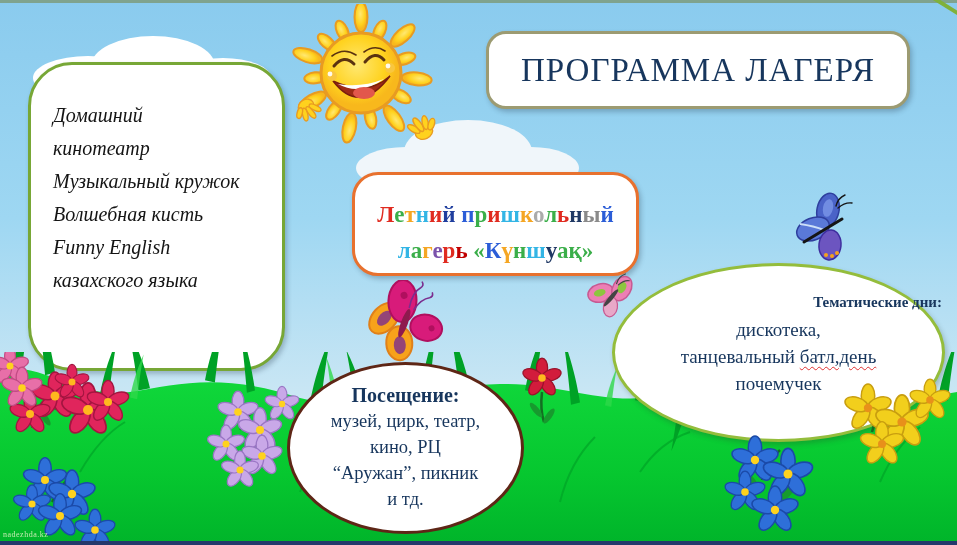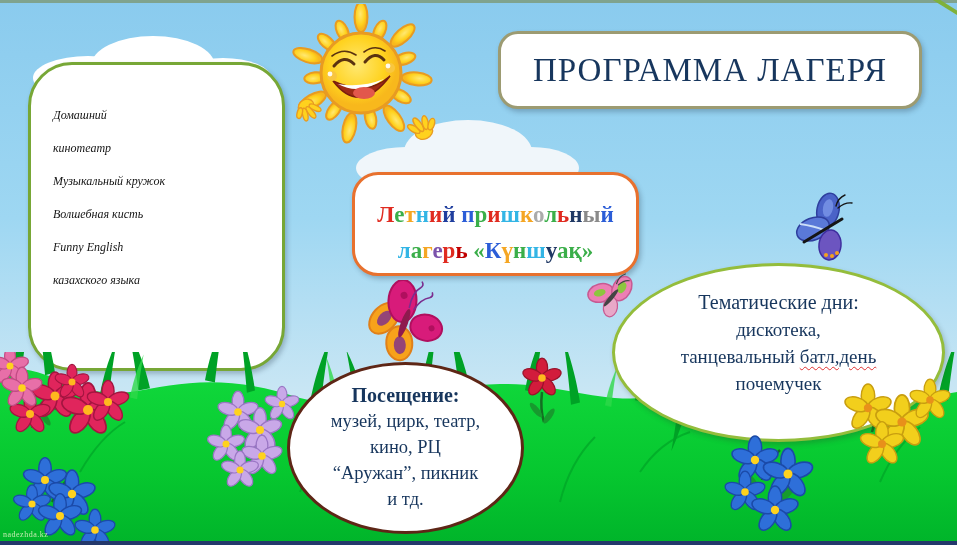--- a/index.html
+++ b/index.html
@@ -9,32 +9,32 @@
     background:linear-gradient(180deg,#8ACBEE 0%,#9ED7F2 40%,#C9E6F4 72%,#DDF0F8 100%);
   }
   .topline{position:absolute;top:0;left:0;width:100%;height:3px;background:#7FA38E;z-index:2;}
   .corner-blade{position:absolute;top:2px;right:-6px;width:40px;height:4px;background:#7FB13B;transform:rotate(32deg);z-index:2;}
   .cloud{position:absolute;z-index:3;}
   .sun{position:absolute;left:272px;top:4px;width:182px;height:158px;z-index:4;}
   .butterfly{position:absolute;z-index:6;}
   .bfly-blue{z-index:9;}
   .box{position:absolute;background:#fff;box-shadow:2px 3px 5px rgba(40,60,80,.3);box-sizing:border-box;}
   .title-box{left:486px;top:31px;width:424px;height:78px;border:3px solid #9C9B72;border-radius:20px;
-    display:flex;align-items:center;justify-content:center;z-index:5;margin-left:12px;}
+    display:flex;align-items:center;justify-content:center;z-index:5;}
   .title-box .t{font-size:33px;letter-spacing:1px;color:#17365D;}
   .activities{left:28px;top:62px;width:257px;height:309px;border:3px solid #77A736;border-radius:44px;
     padding:34px 10px 0 22px;z-index:6;}
-  .activities .al{font-style:italic;font-size:12px;line-height:33px;color:#141414;white-space:nowrap;}
+  .activities .al{font-style:italic;font-size:20px;line-height:33px;color:#141414;white-space:nowrap;}
   .camp{left:352px;top:172px;width:287px;height:104px;border:3px solid #E8712E;border-radius:26px;
     text-align:center;padding-top:22px;z-index:6;}
   .camp .cl{font-weight:bold;font-size:23px;line-height:36px;white-space:nowrap;}
   .oval{position:absolute;background:#fff;border-radius:50%;box-sizing:border-box;text-align:center;color:#17365D;z-index:8;}
   .theme-oval{left:612px;top:263px;width:333px;height:179px;border:3px solid #94BD3C;
     box-shadow:2px 3px 5px rgba(40,60,40,.25);padding-top:23px;font-size:19px;line-height:27px;}
-  .theme-oval .h{font-weight:normal;font-size:20px;}
+  .theme-oval .h{font-weight:bold;font-size:15px;text-align:right;}
   .visits-oval{left:287px;top:362px;width:237px;height:172px;border:3px solid #5E2616;
     padding-top:17px;font-size:18.5px;line-height:26px;}
   .visits-oval .h{font-weight:bold;font-size:20px;}
   .wavy{text-decoration:underline wavy #E03131 1px;text-underline-offset:3px;}
   .grass-svg{position:absolute;left:0;top:352px;width:957px;height:193px;z-index:7;}
   .flowers-svg{position:absolute;left:0;top:352px;width:957px;height:193px;z-index:9;pointer-events:none;}
   .watermark{position:absolute;left:3px;bottom:6px;font-family:Liberation Serif, serif;
     font-size:8px;color:#E4F4C8;opacity:.85;z-index:10;letter-spacing:.5px;}
   .bottom-bar{position:absolute;left:0;bottom:0;width:100%;height:4px;background:#24386B;z-index:10;}
 </style>

